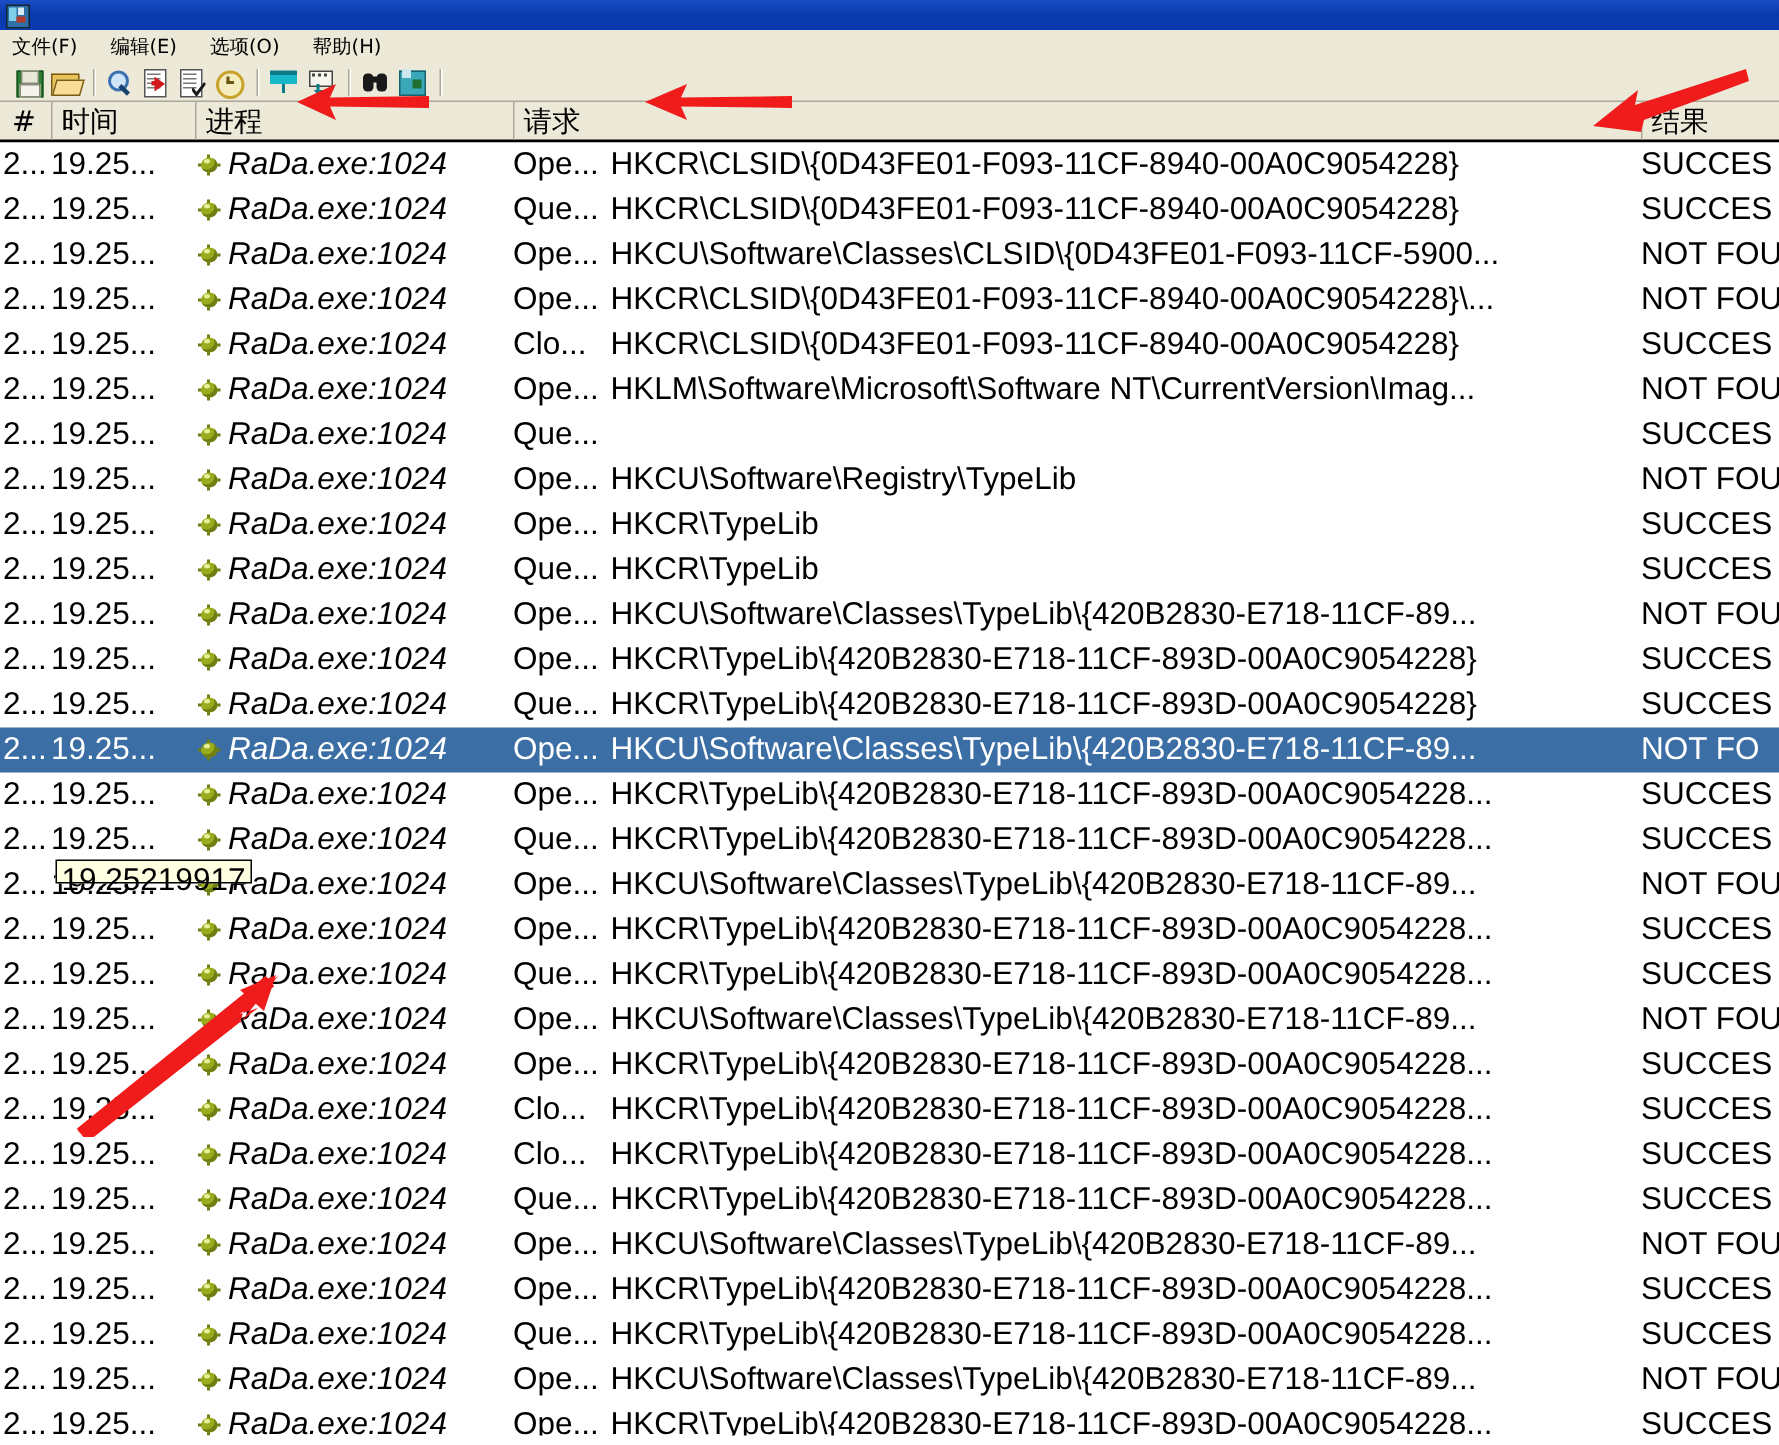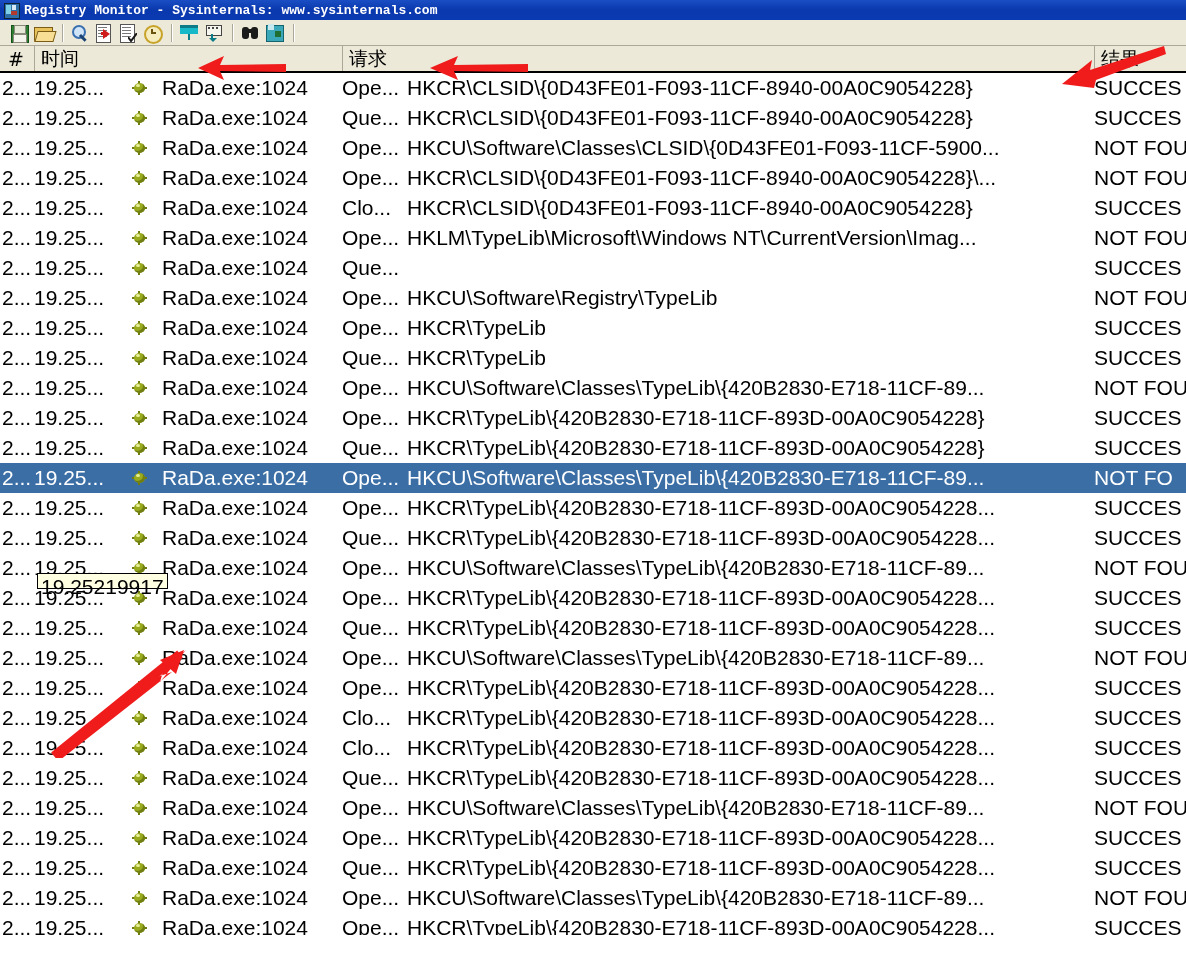--- a/index.html
+++ b/index.html
@@ -129,21 +129,21 @@
   .cell{
     position:absolute;top:0;height:30px;line-height:30px;
     font-size:21px;color:#000;
     font-family:"Liberation Sans","DejaVu Sans",sans-serif;
     white-space:nowrap;overflow:hidden;
     box-sizing:border-box;
   }
   .row.sel .cell{color:#ffffff;}
   .c-seq{left:2px;width:32px;}
   .c-time{left:34px;width:104px;}
-  .c-proc{left:134px;width:214px;padding-left:28px;}
+  .c-proc{left:124px;width:214px;padding-left:28px;font-style:italic;}
   .c-req{left:342px;width:60px;}
   .c-path{left:407px;width:690px;}
   .c-res{left:1094px;width:120px;}
 
   .proc-icon{
     position:absolute;left:132px;top:8px;width:15px;height:14px;
   }
   .pi-body{position:absolute;left:2px;top:2px;width:11px;height:10px;background:#9aab1e;border-radius:50%;box-shadow:inset -2px -2px 0 #6f7d12;}
   .pi-hl{position:absolute;left:4px;top:3px;width:4px;height:3px;background:#e9f09a;border-radius:50%;}
   .pi-sp{position:absolute;left:0;top:6px;width:15px;height:2px;background:#6f7d12;}
@@ -167,23 +167,28 @@
 
 <div id="app">
 
   <div class="titlebar">
     <div class="tb-icon">
       <div class="g1"></div>
         <div class="g2"></div>
         <div class="g3"></div>
         <div class="g4"></div>
     </div>
-    <div class="tb-title">Registry Monitor - Sysinternals: www.sysinternals.com</div>
   </div>
 
+  <div class="menubar">
+    <div class="menu-item">文件(F)</div>
+    <div class="menu-item">编辑(E)</div>
+    <div class="menu-item">选项(O)</div>
+    <div class="menu-item">帮助(H)</div>
+  </div>
 
   <div class="toolbar">
     <div class="tb-btn">
       <div class="ic ic-save-body"></div>
         <div class="ic ic-save-shutter"></div>
         <div class="ic ic-save-label"></div>
     </div>
     <div class="tb-btn">
       <div class="ic ic-fold-back"></div>
         <div class="ic ic-fold-front"></div>
@@ -237,20 +242,23 @@
     <div class="tb-sep"></div>
   </div>
 
   <div class="header" id="hdr">
       <div class="hcell" style="left: 2px; width: 32px;">
         <span>#</span>
       </div>
       <div class="hcell" style="left: 34px; width: 96px;">
         <span>时间</span>
       </div>
+      <div class="hcell" style="left: 130px; width: 212px;">
+        <span>进程</span>
+      </div>
       <div class="hcell" style="left: 342px; width: 62px;">
         <span>请求</span>
       </div>
       <div class="hcell" style="left: 1094px; width: 120px;">
         <span>结果</span>
       </div>
     </div>
 
   <div class="grid" id="grid">
       <div class="row">
@@ -327,21 +335,21 @@
         <div class="proc-icon">
           <div class="pi-sp"></div>
           <div class="pi-sp2"></div>
           <div class="pi-body"></div>
           <div class="pi-hl"></div>
         </div>
         <div class="cell c-seq">2...</div>
         <div class="cell c-time">19.25...</div>
         <div class="cell c-proc">RaDa.exe:1024</div>
         <div class="cell c-req">Ope...</div>
-        <div class="cell c-path">HKLM\TypeLib\Microsoft\Windows NT\CurrentVersion\Imag...</div>
+        <div class="cell c-path">HKLM\Software\Microsoft\Software NT\CurrentVersion\Imag...</div>
         <div class="cell c-res">NOT FOU</div>
       </div>
       <div class="row">
         <div class="proc-icon">
           <div class="pi-sp"></div>
           <div class="pi-sp2"></div>
           <div class="pi-body"></div>
           <div class="pi-hl"></div>
         </div>
         <div class="cell c-seq">2...</div>

